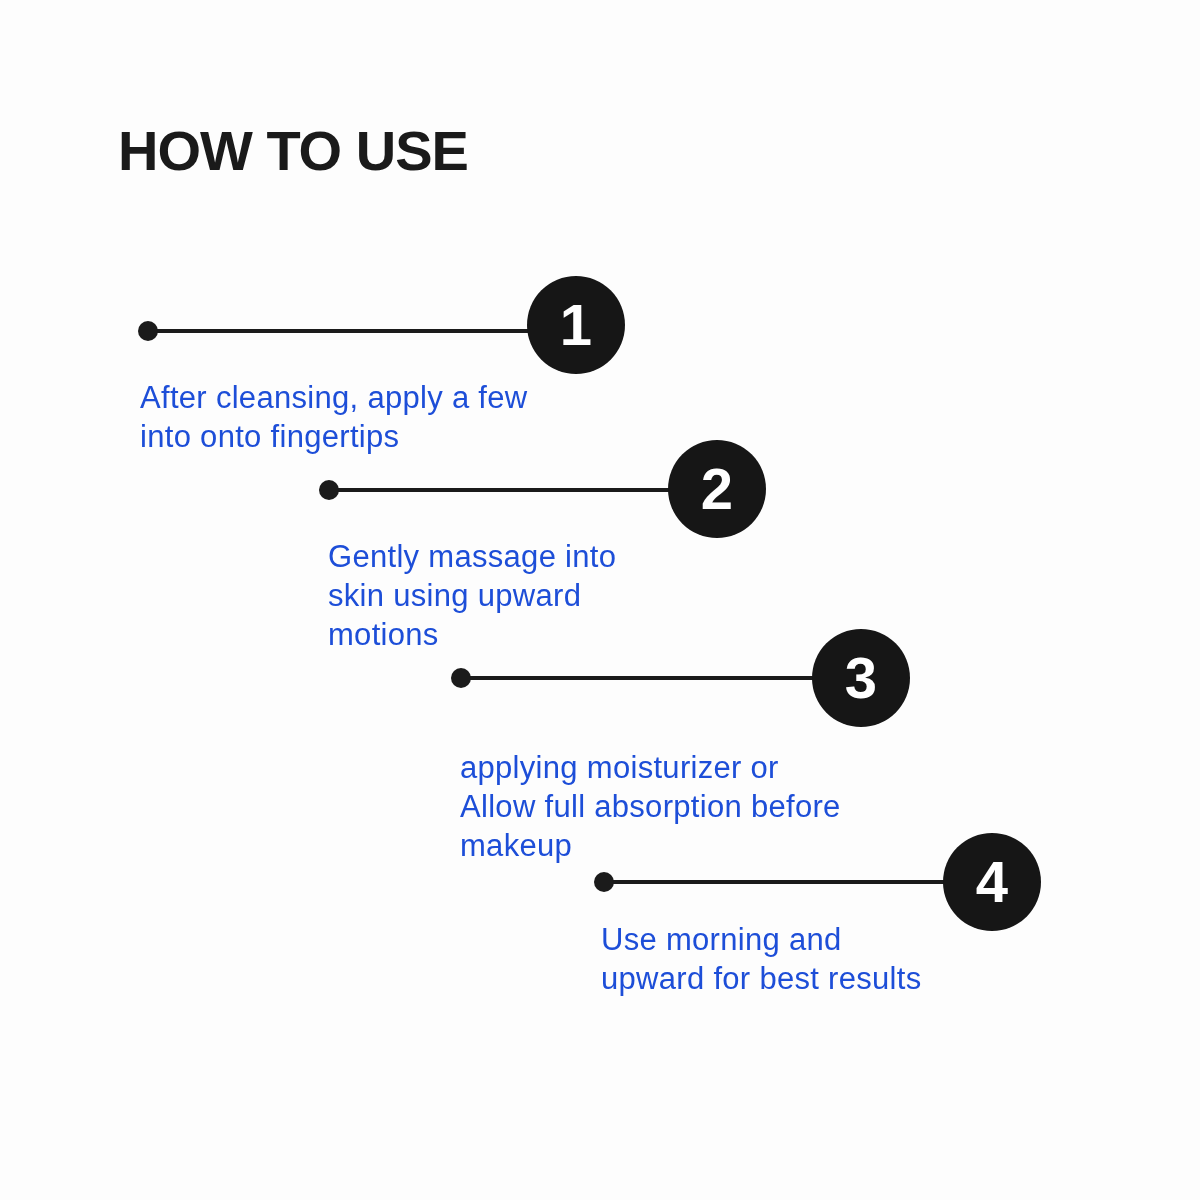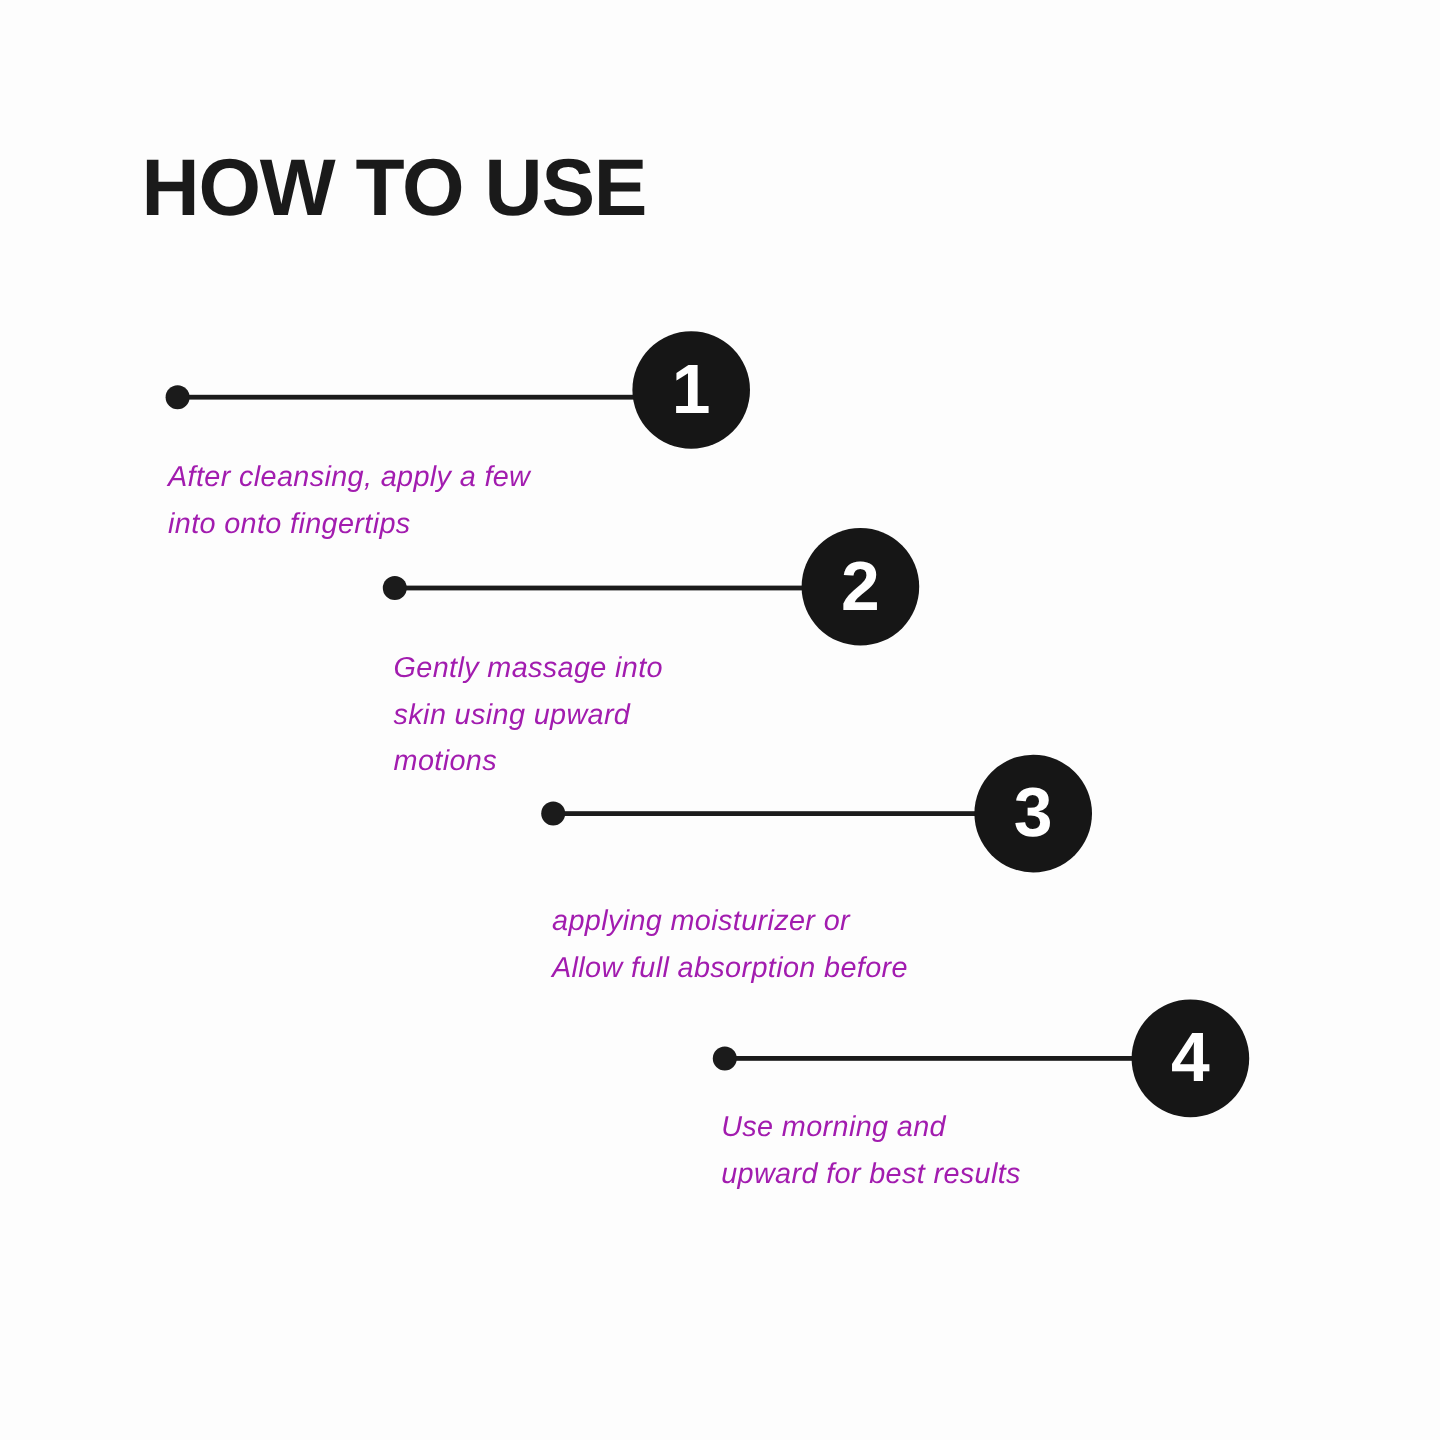--- a/index.html
+++ b/index.html
@@ -13,21 +13,21 @@
     height: 1200px;
     background: #fdfdfd;
     overflow: hidden;
     font-family: "Liberation Sans", sans-serif;
   }
   .page-title {
     position: absolute;
     left: 118px;
     top: 118px;
     margin: 0;
-    font-size: 67px;
+    font-size: 56px;
     font-weight: 700;
     letter-spacing: -1px;
     color: #1a1a1a;
     white-space: nowrap;
   }
   .step { position: absolute; left: 0; top: 0; }
   .line {
     position: absolute;
     height: 4px;
     background: #1b1b1b;
@@ -50,26 +50,25 @@
     justify-content: center;
   }
   .badge .num {
     color: #ffffff;
     font-size: 58px;
     font-weight: 700;
     line-height: 1;
   }
   .caption {
     position: absolute;
-    font-size: 24px;
+    font-size: 31px;
     line-height: 39px;
     letter-spacing: 0.3px;
-    color: #a21caf;
+    color: #1d4ed8;
     white-space: nowrap;
-    font-style: italic;
   }
   .caption span { display: block; }
 
   
   .s1 .line    { left: 148px; top: 329px; width: 428px; }
   .s1 .dot     { left: 138px; top: 321px; }
   .s1 .badge   { left: 527px; top: 276px; }
   .s1 .caption { left: 140px; top: 378px; }
 
   
@@ -124,20 +123,21 @@
 
   <div class="step s3">
     <div class="line"></div>
     <div class="dot"></div>
     <div class="badge">
       <span class="num">3</span>
     </div>
     <div class="caption">
       <span>applying moisturizer or</span>
       <span>Allow full absorption before</span>
+      <span>makeup</span>
     </div>
   </div>
 
   <div class="step s4">
     <div class="line"></div>
     <div class="dot"></div>
     <div class="badge">
       <span class="num">4</span>
     </div>
     <div class="caption">

